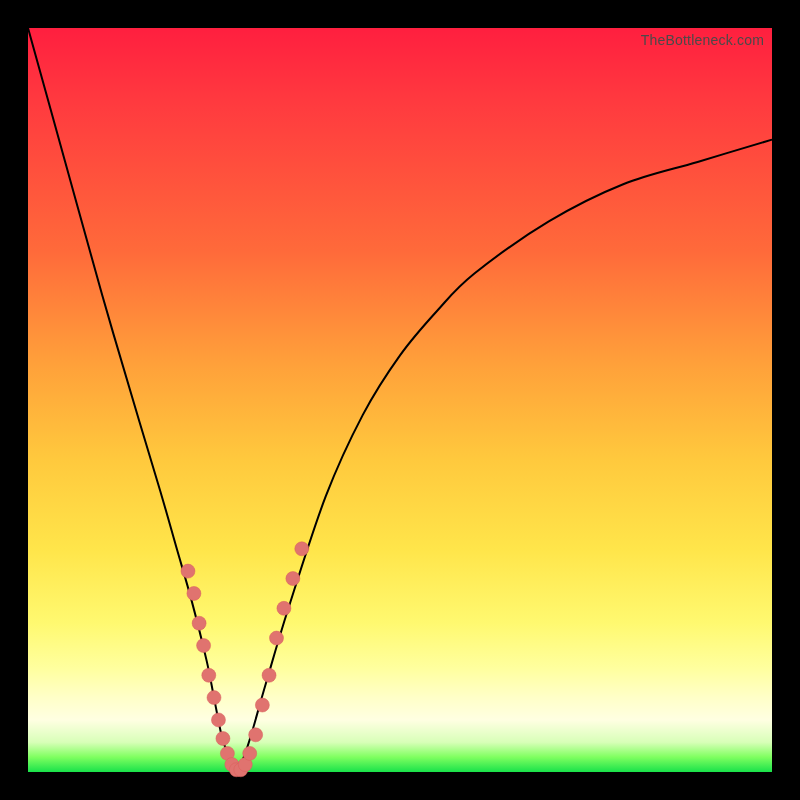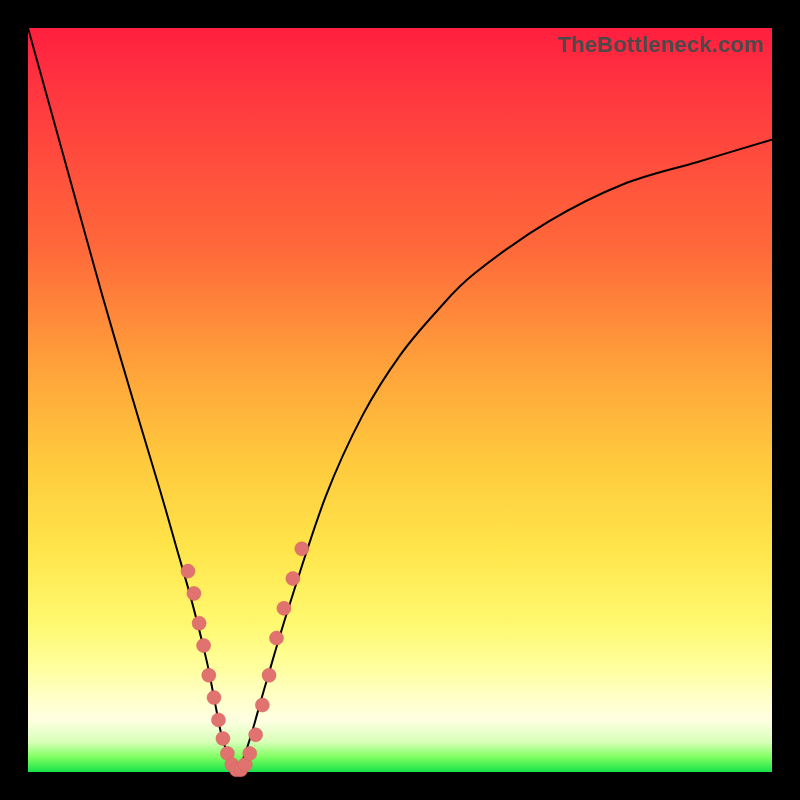--- a/index.html
+++ b/index.html
@@ -39,22 +39,22 @@
       #d8ffb8 96%,
       #7fff60 98%,
       #19e24a 100%
     );
   }
   .watermark {
     position: absolute;
     top: 4px;
     right: 8px;
     color: #4a4a4a;
-    font-size: 22px;
-    font-weight: 700;
+    font-size: 14px;
+    font-weight: 400;
     letter-spacing: 0.2px;
     user-select: none;
   }
   svg.curve {
     position: absolute;
     left: 0;
     top: 0;
     width: 744px;
     height: 744px;
     overflow: visible;

